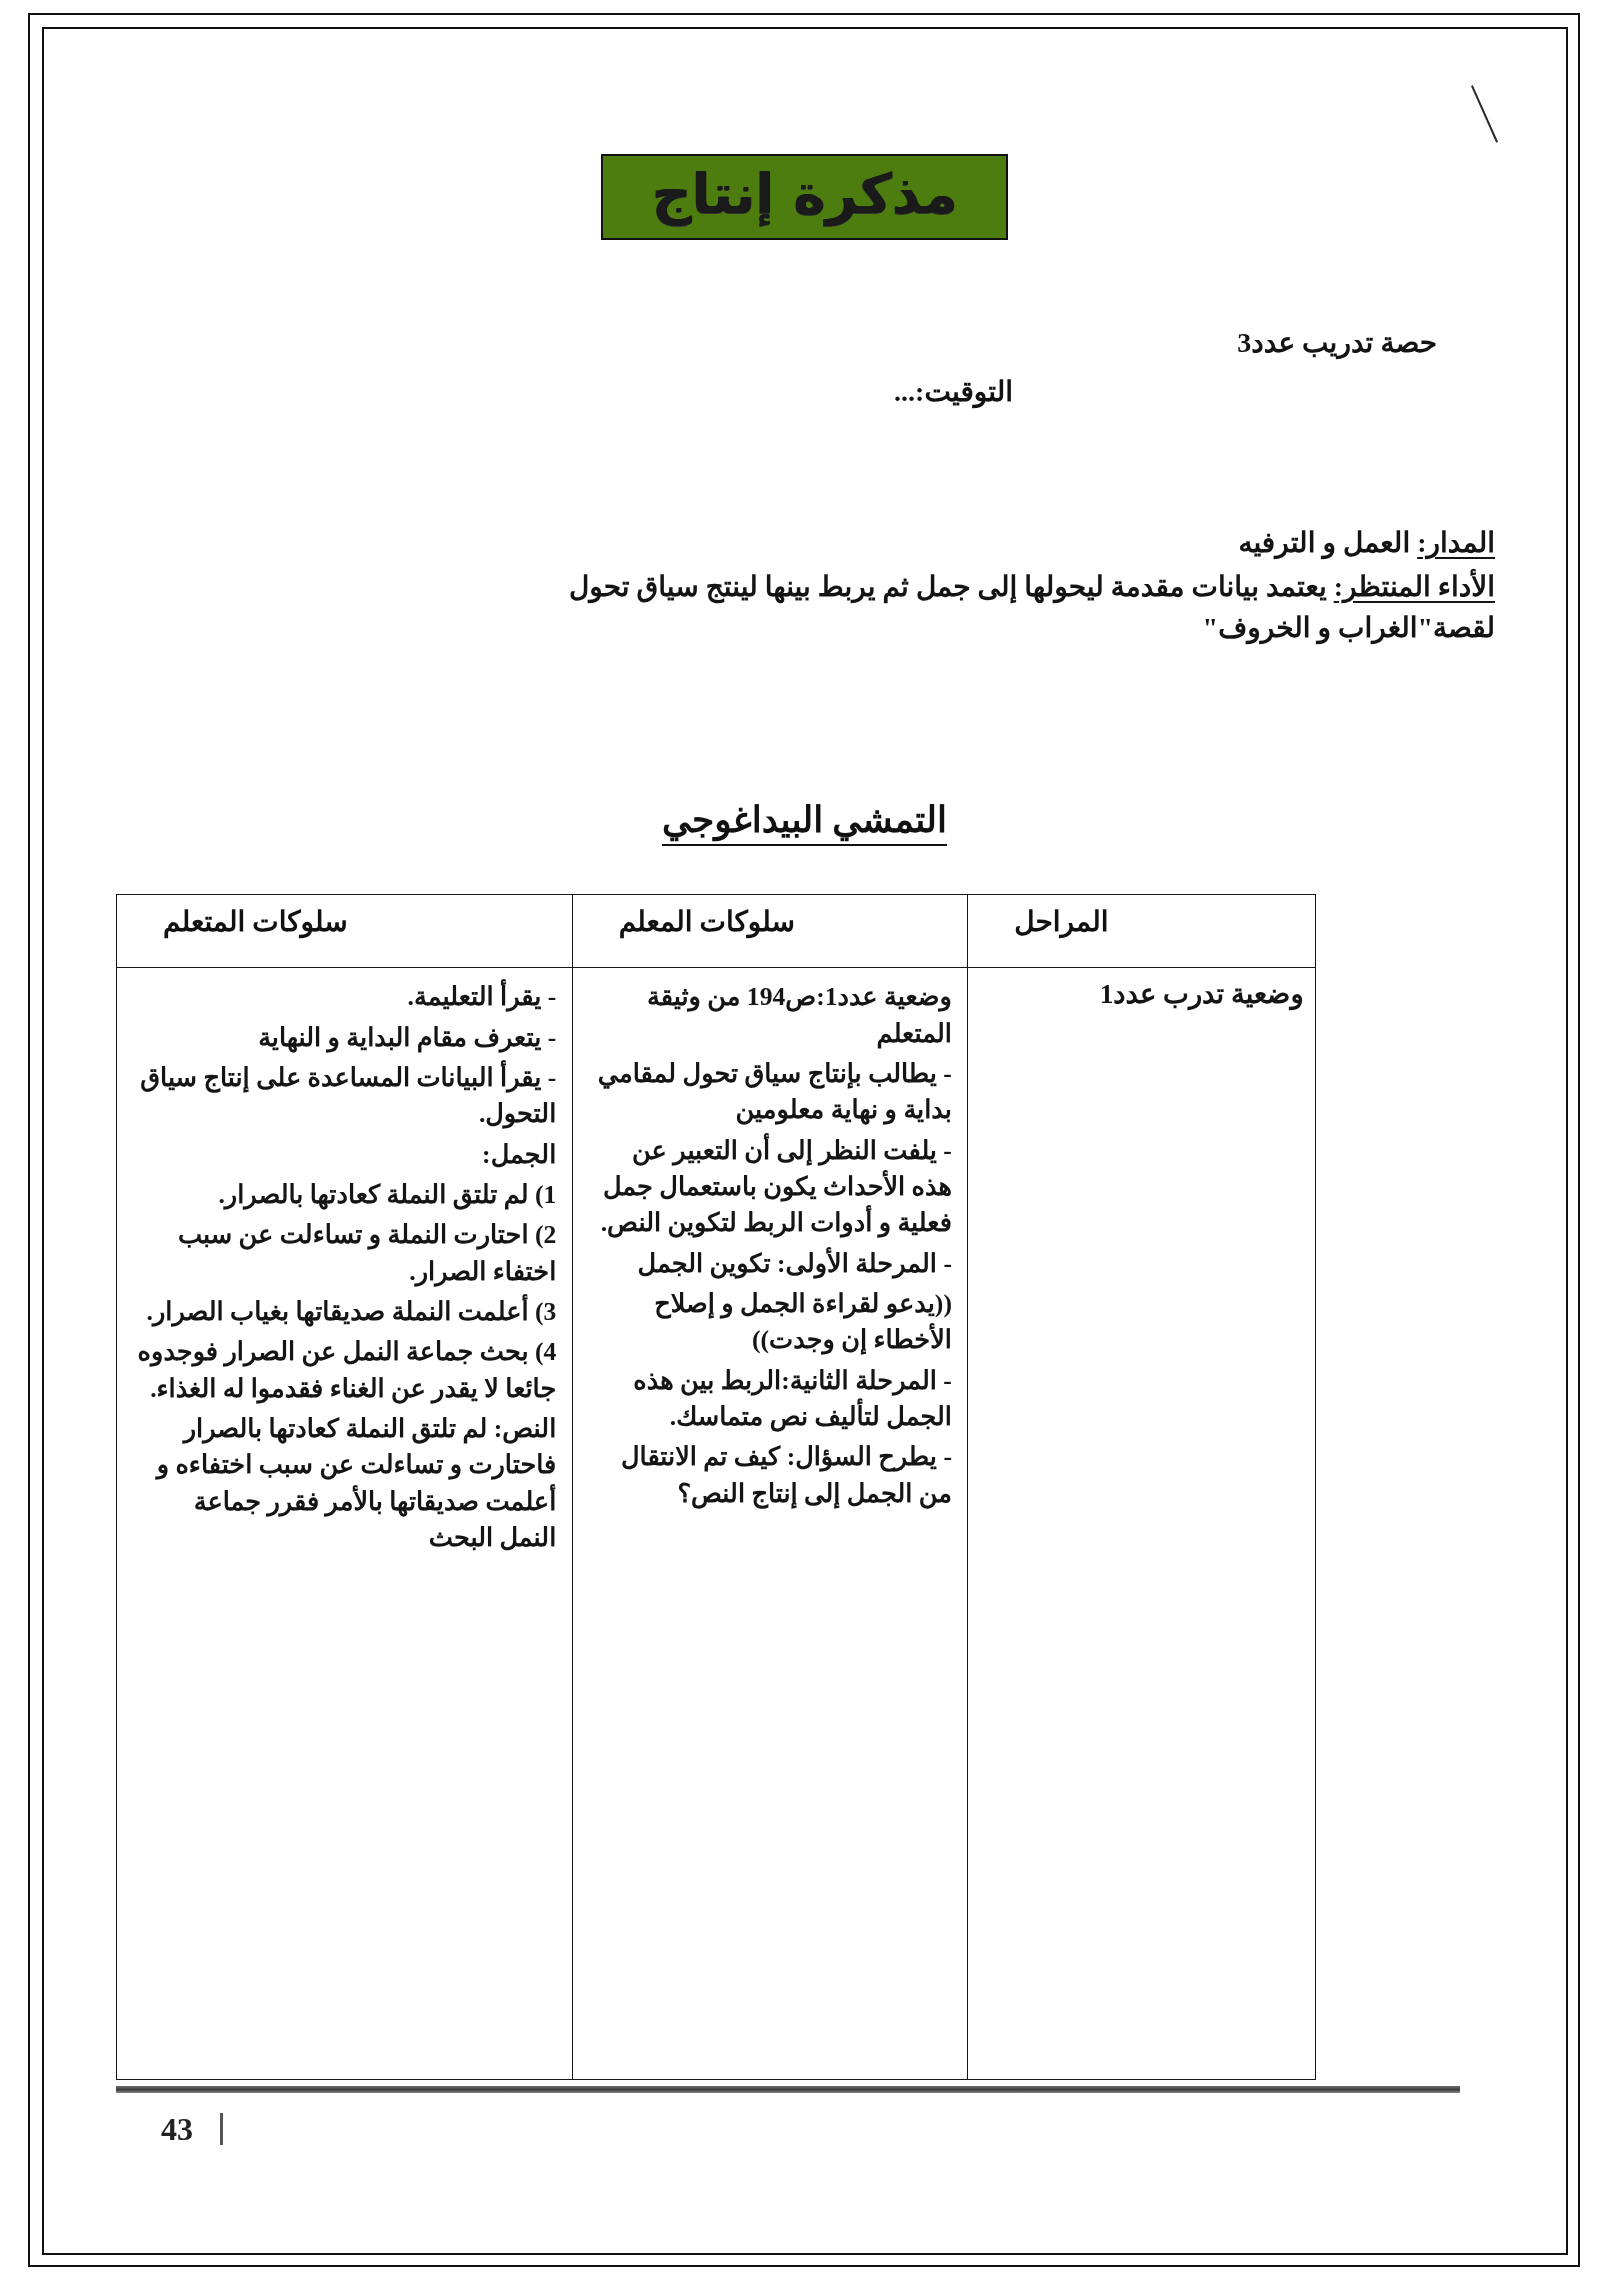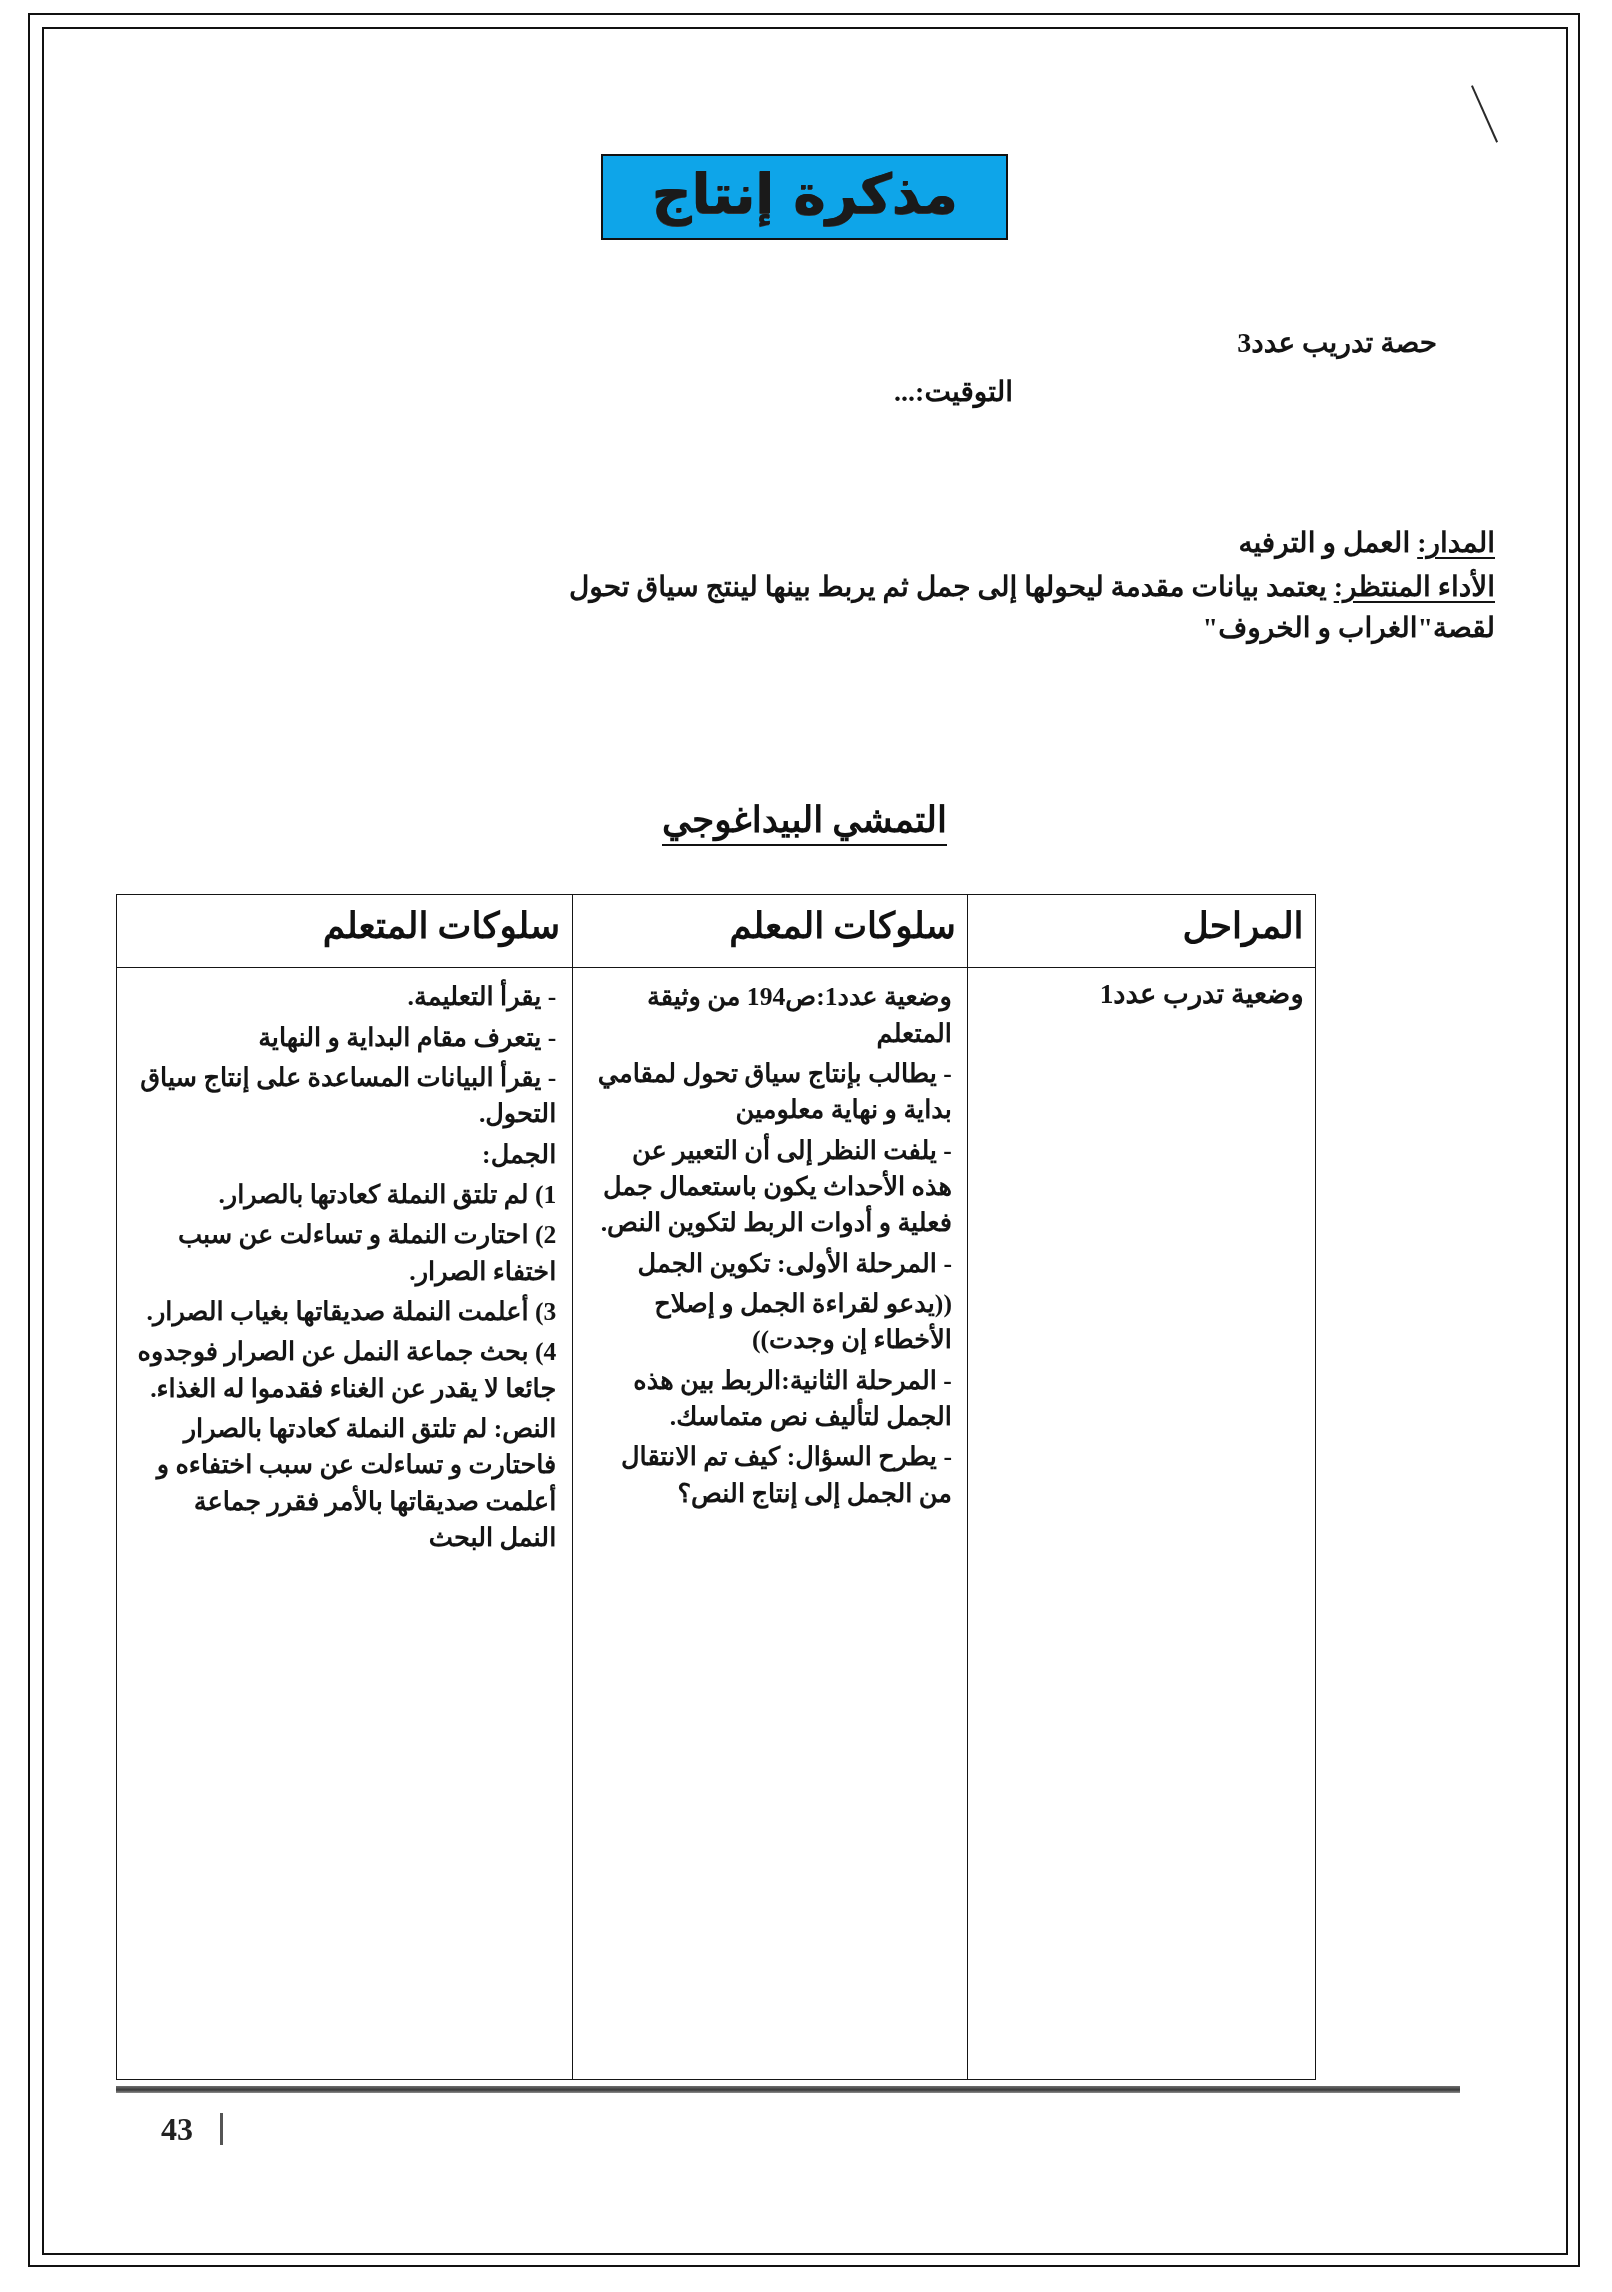--- a/index.html
+++ b/index.html
@@ -71,21 +71,21 @@
     position: absolute;
     left: 0;
     right: 0;
     top: 112px;
     display: flex;
     justify-content: center;
   }
   .title-box {
     border: 2.8px solid #111;
     padding: 9.5px 49px 15px 49px;
-    background: #0ea5e9;
+    background: #4d7c0f;
     min-width: 284px;
     text-align: center;
   }
   .title-text {
     font-family: "DejaVu Sans", sans-serif;
     font-weight: 700;
     font-size: 55px;
     line-height: 1.05;
     letter-spacing: 1.9px;
     color: #1a1a1a;
@@ -181,22 +181,22 @@
   }
   table.plan th,
   table.plan td {
     border: 1.9px solid #151515;
     vertical-align: top;
     padding: 7.6px 11.4px 11.4px 11.4px;
   }
   table.plan th {
     font-family: "Liberation Serif", serif;
     font-weight: 700;
-    font-size: 36px;
-    text-align: right;
+    font-size: 28px;
+    text-align: left;
     padding-top: 9.5px;
     padding-bottom: 13.2px;
     height: 49px;
     padding-left: 46px;
   }
   col.c-stage   { width: 29%; }
   col.c-teacher { width: 33%; }
   col.c-learner { width: 38%; }
 
   .cell-text {

